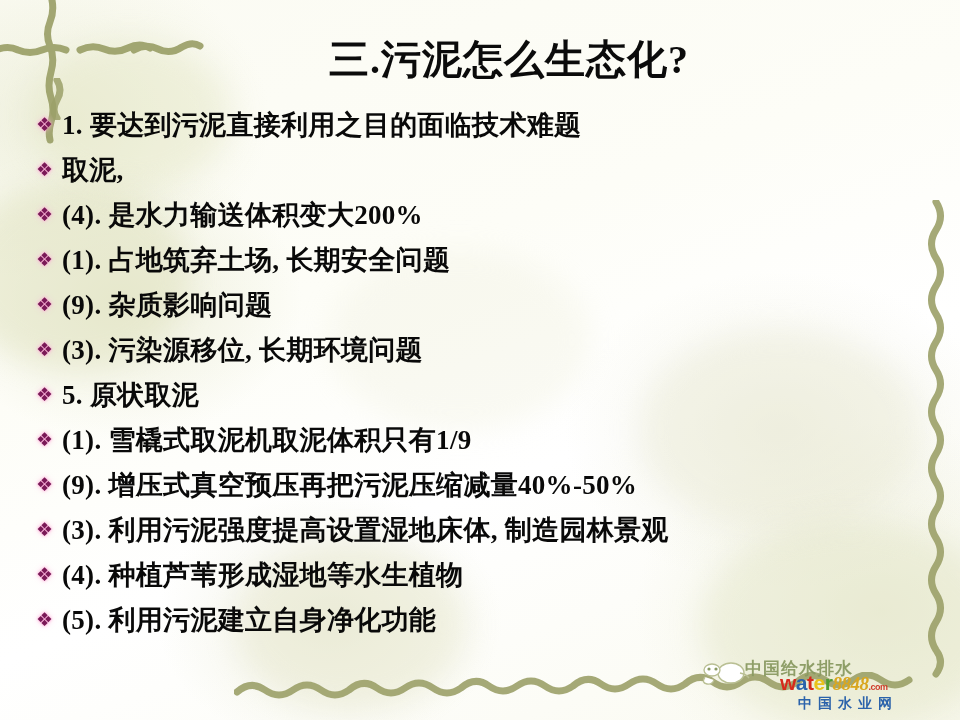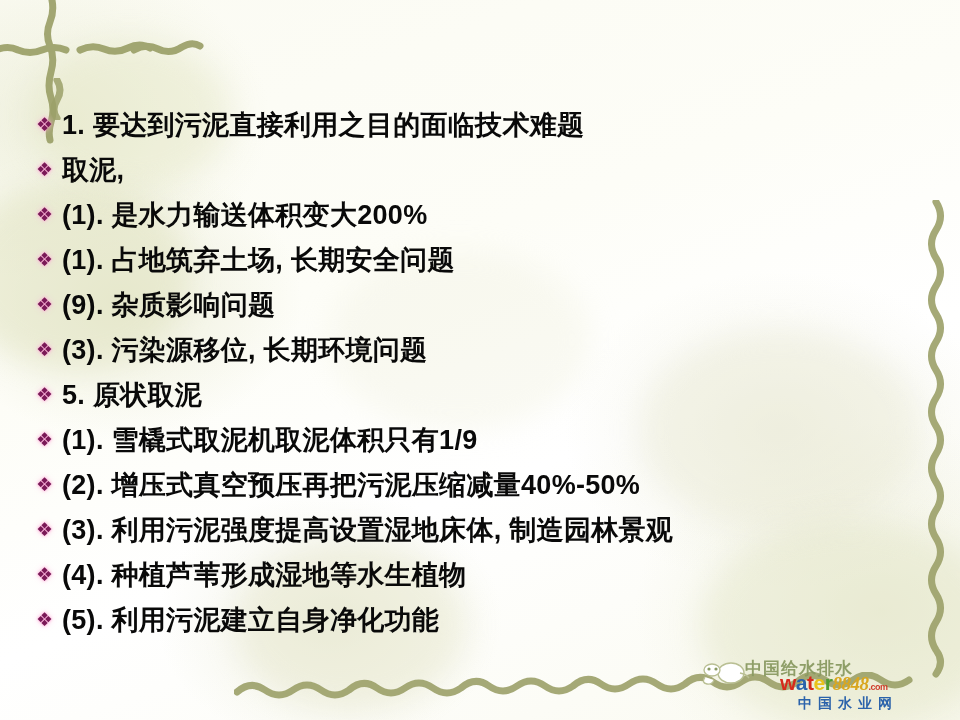--- a/index.html
+++ b/index.html
@@ -49,21 +49,21 @@
     width:26px;
     font-size:19px;
     line-height:44px;
     color:#7a1a57;
     text-align:left;
     text-shadow:0 0 3px rgba(255,150,210,.95),0 0 6px rgba(255,190,225,.8);
     user-select:none;
   }
   .txt{
     flex:1 1 auto;
-    font-family:Liberation Sans, sans-serif;
+    font-family:Liberation Serif, serif;
     font-weight:bold;
     font-size:27px;
     line-height:44px;
     color:#090909;
     letter-spacing:.3px;
     white-space:nowrap;
   }
 
   
   #watermark{
@@ -135,36 +135,37 @@
                q14 10 28 0 q14 -10 28 0 q14 10 28 0"></path>
     </g>
   </svg>
 
   <svg class="vine" style="left:46px;top:78px;" width="26" height="42" viewBox="0 0 26 42">
     <g fill="none" stroke="#9ba068" stroke-width="7" stroke-linecap="round" opacity=".85">
       <path d="M11 2 q6 10 0 20 q-6 10 0 18"></path>
     </g>
   </svg>
 
+  <div id="title">三.污泥怎么生态化?</div>
 
   <div id="list">
 
     <div class="row">
       <div class="bullet">❖</div>
       <div class="txt">1. 要达到污泥直接利用之目的面临技术难题</div>
     </div>
 
     <div class="row">
       <div class="bullet">❖</div>
       <div class="txt">取泥,</div>
     </div>
 
     <div class="row">
       <div class="bullet">❖</div>
-      <div class="txt">(1). 是水力输送体积变大200%</div>
+      <div class="txt">(4). 是水力输送体积变大200%</div>
     </div>
 
     <div class="row">
       <div class="bullet">❖</div>
       <div class="txt">(1). 占地筑弃土场, 长期安全问题</div>
     </div>
 
     <div class="row">
       <div class="bullet">❖</div>
       <div class="txt">(9). 杂质影响问题</div>
@@ -180,21 +181,21 @@
       <div class="txt">5. 原状取泥</div>
     </div>
 
     <div class="row">
       <div class="bullet">❖</div>
       <div class="txt">(1). 雪橇式取泥机取泥体积只有1/9</div>
     </div>
 
     <div class="row">
       <div class="bullet">❖</div>
-      <div class="txt">(2). 增压式真空预压再把污泥压缩减量40%-50%</div>
+      <div class="txt">(9). 增压式真空预压再把污泥压缩减量40%-50%</div>
     </div>
 
     <div class="row">
       <div class="bullet">❖</div>
       <div class="txt">(3). 利用污泥强度提高设置湿地床体, 制造园林景观</div>
     </div>
 
     <div class="row">
       <div class="bullet">❖</div>
       <div class="txt">(4). 种植芦苇形成湿地等水生植物</div>

